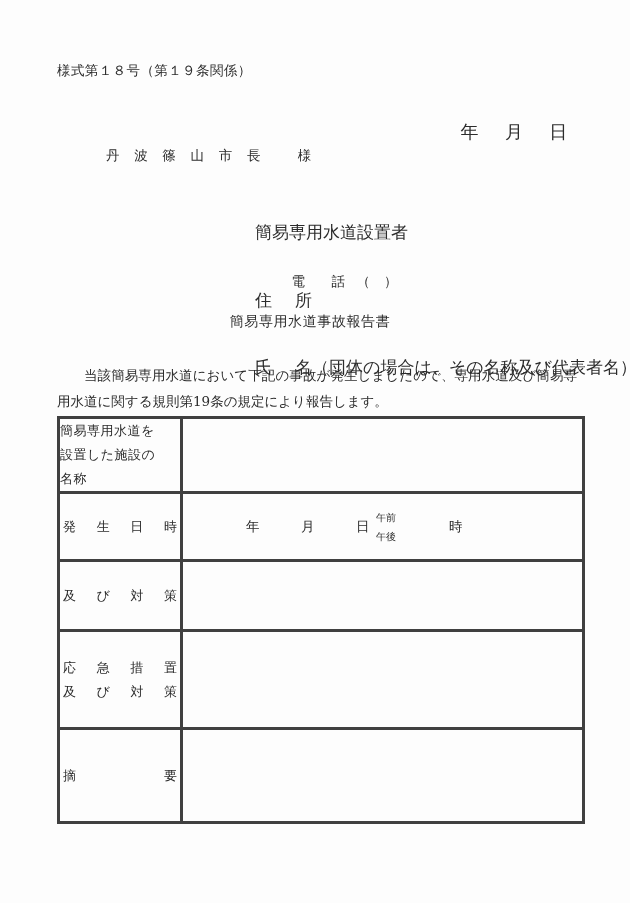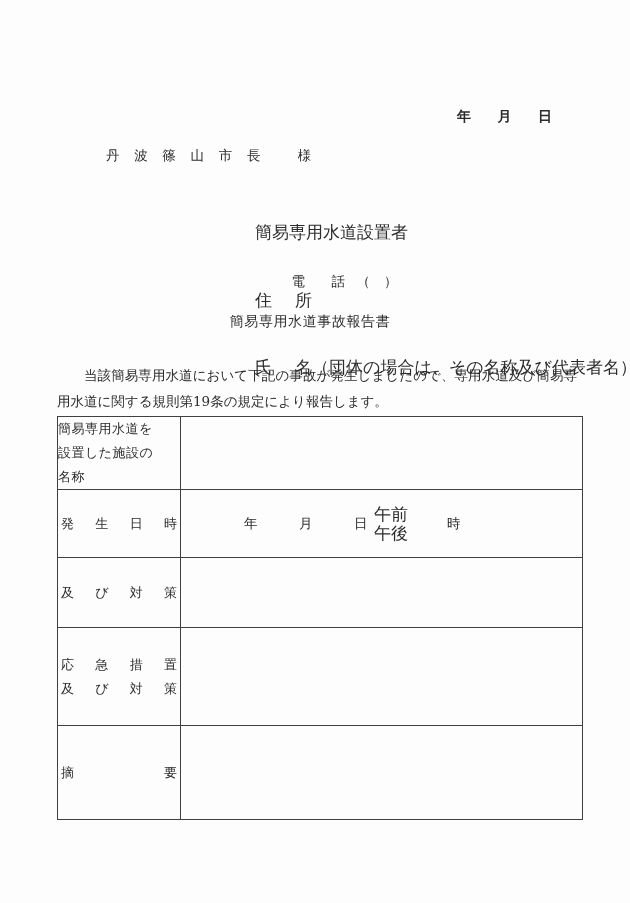--- a/index.html
+++ b/index.html
@@ -25,24 +25,23 @@
 
   
   .form-no {
     left: 57px;
     top: 62px;
     font-size: 13.5px;
     letter-spacing: 0.4px;
   }
   .date-line {
     left: 436px;
-    top: 92px;
-    font-size: 14px;
+    top: 99px;
+    font-size: 18px;
     letter-spacing: 0.4px;
-    font-weight: bold;
   }
   .date-line .gap { display: inline-block; width: 26px; }
 
   .addressee {
     left: 68px;
     top: 131px;
     font-size: 13.5px;
     letter-spacing: 5.2px;
   }
   .addressee .sama-gap { display: inline-block; width: 32px; }
@@ -93,21 +92,21 @@
   
   .form-table {
     position: absolute;
     left: 57px;
     top: 416px;
     width: 525px;
     border-collapse: collapse;
     table-layout: fixed;
   }
   .form-table td {
-    border: 1px solid #404040;
+    border: 3px solid #404040;
     padding: 0;
     vertical-align: middle;
   }
   .col-label { width: 123px; }
   .col-value { width: 402px; }
 
   .lbl-cell {
     padding: 8px 9px 8px 9px;
     font-size: 13px;
     line-height: 24px;
@@ -138,32 +137,33 @@
   }
   .dt-item { position: absolute; top: 50%; transform: translateY(-50%); }
   .dt-year { left: 63px; }
   .dt-month { left: 118px; }
   .dt-day { left: 173px; }
   .dt-ampm {
     left: 193px;
     top: 50%;
     transform: translateY(-50%);
     line-height: 19px;
-    font-size: 17px;
+    font-size: 10px;
     text-align: left;
   }
   .dt-hour { left: 266px; }
 
   .empty-cell { height: 100%; }
 </style>
 </head>
 <body>
 
 <div class="page">
 
+  <div class="abs form-no">様式第１８号（第１９条関係）</div>
 
   <div class="abs date-line">
     <span>年</span><span class="gap"></span><span>月</span><span class="gap"></span><span>日</span>
   </div>
 
   <div class="abs addressee">
     <span>丹 波 篠 山 市 長</span><span class="sama-gap"></span><span>様</span>
   </div>
 
   <div class="applicant">

